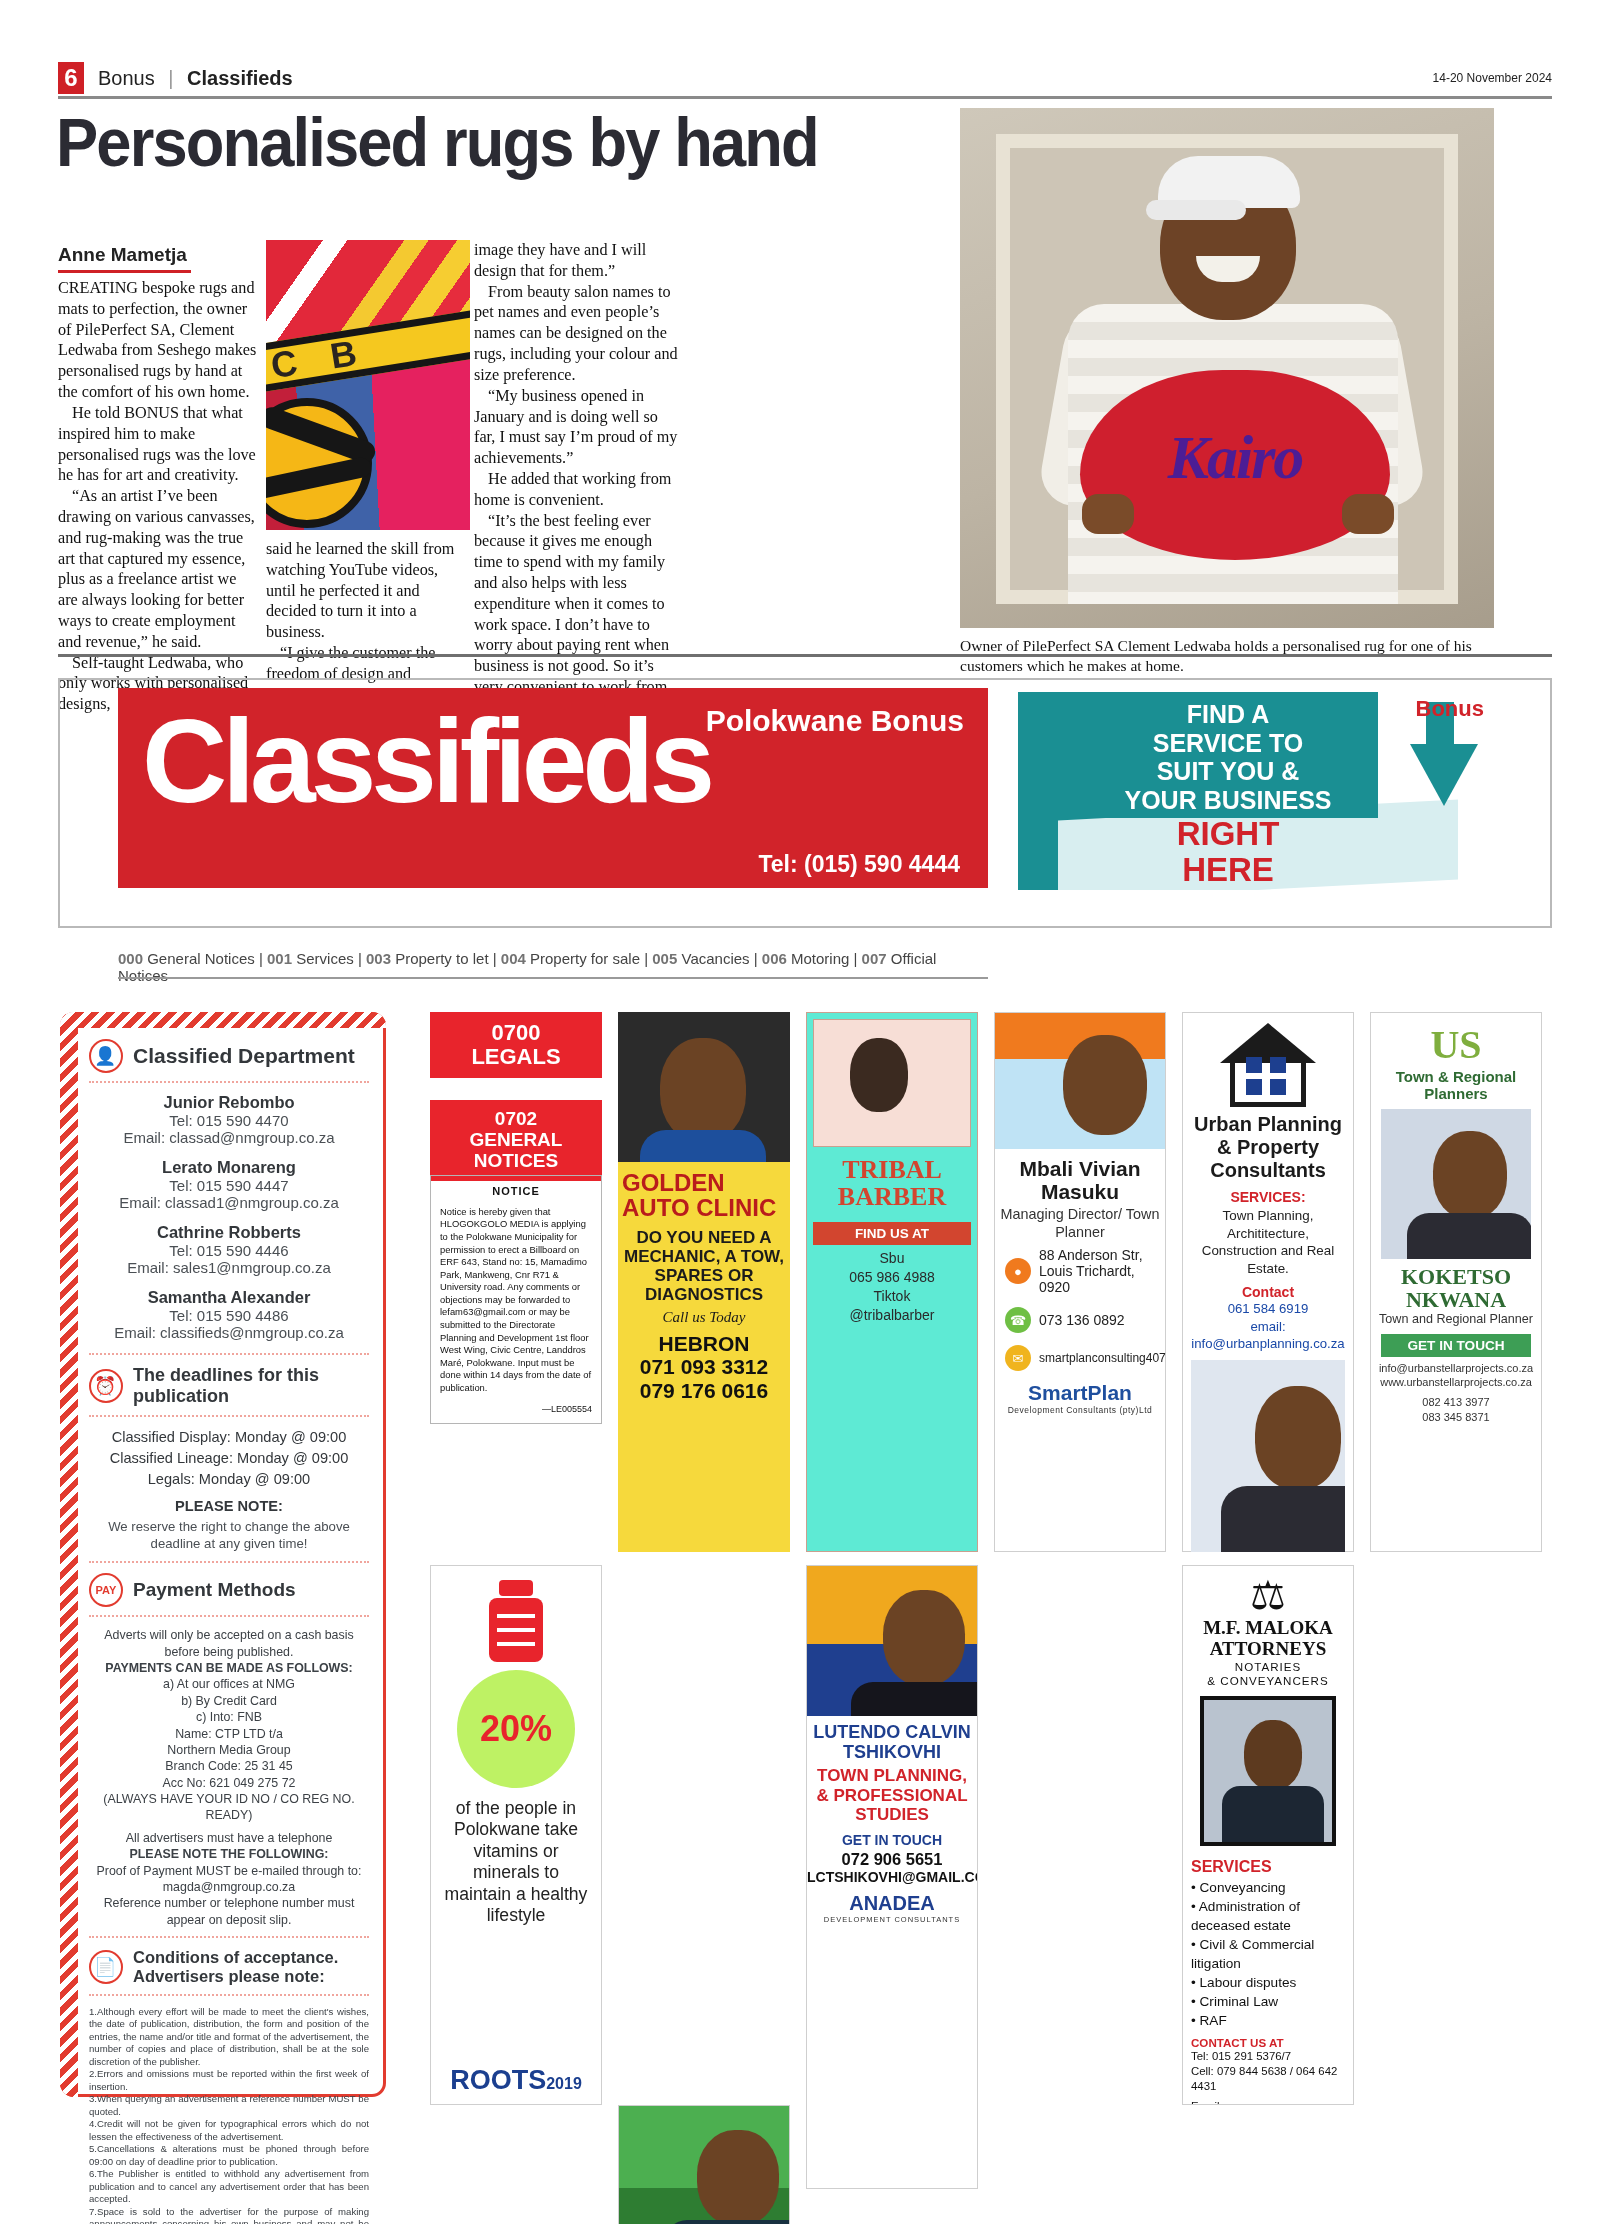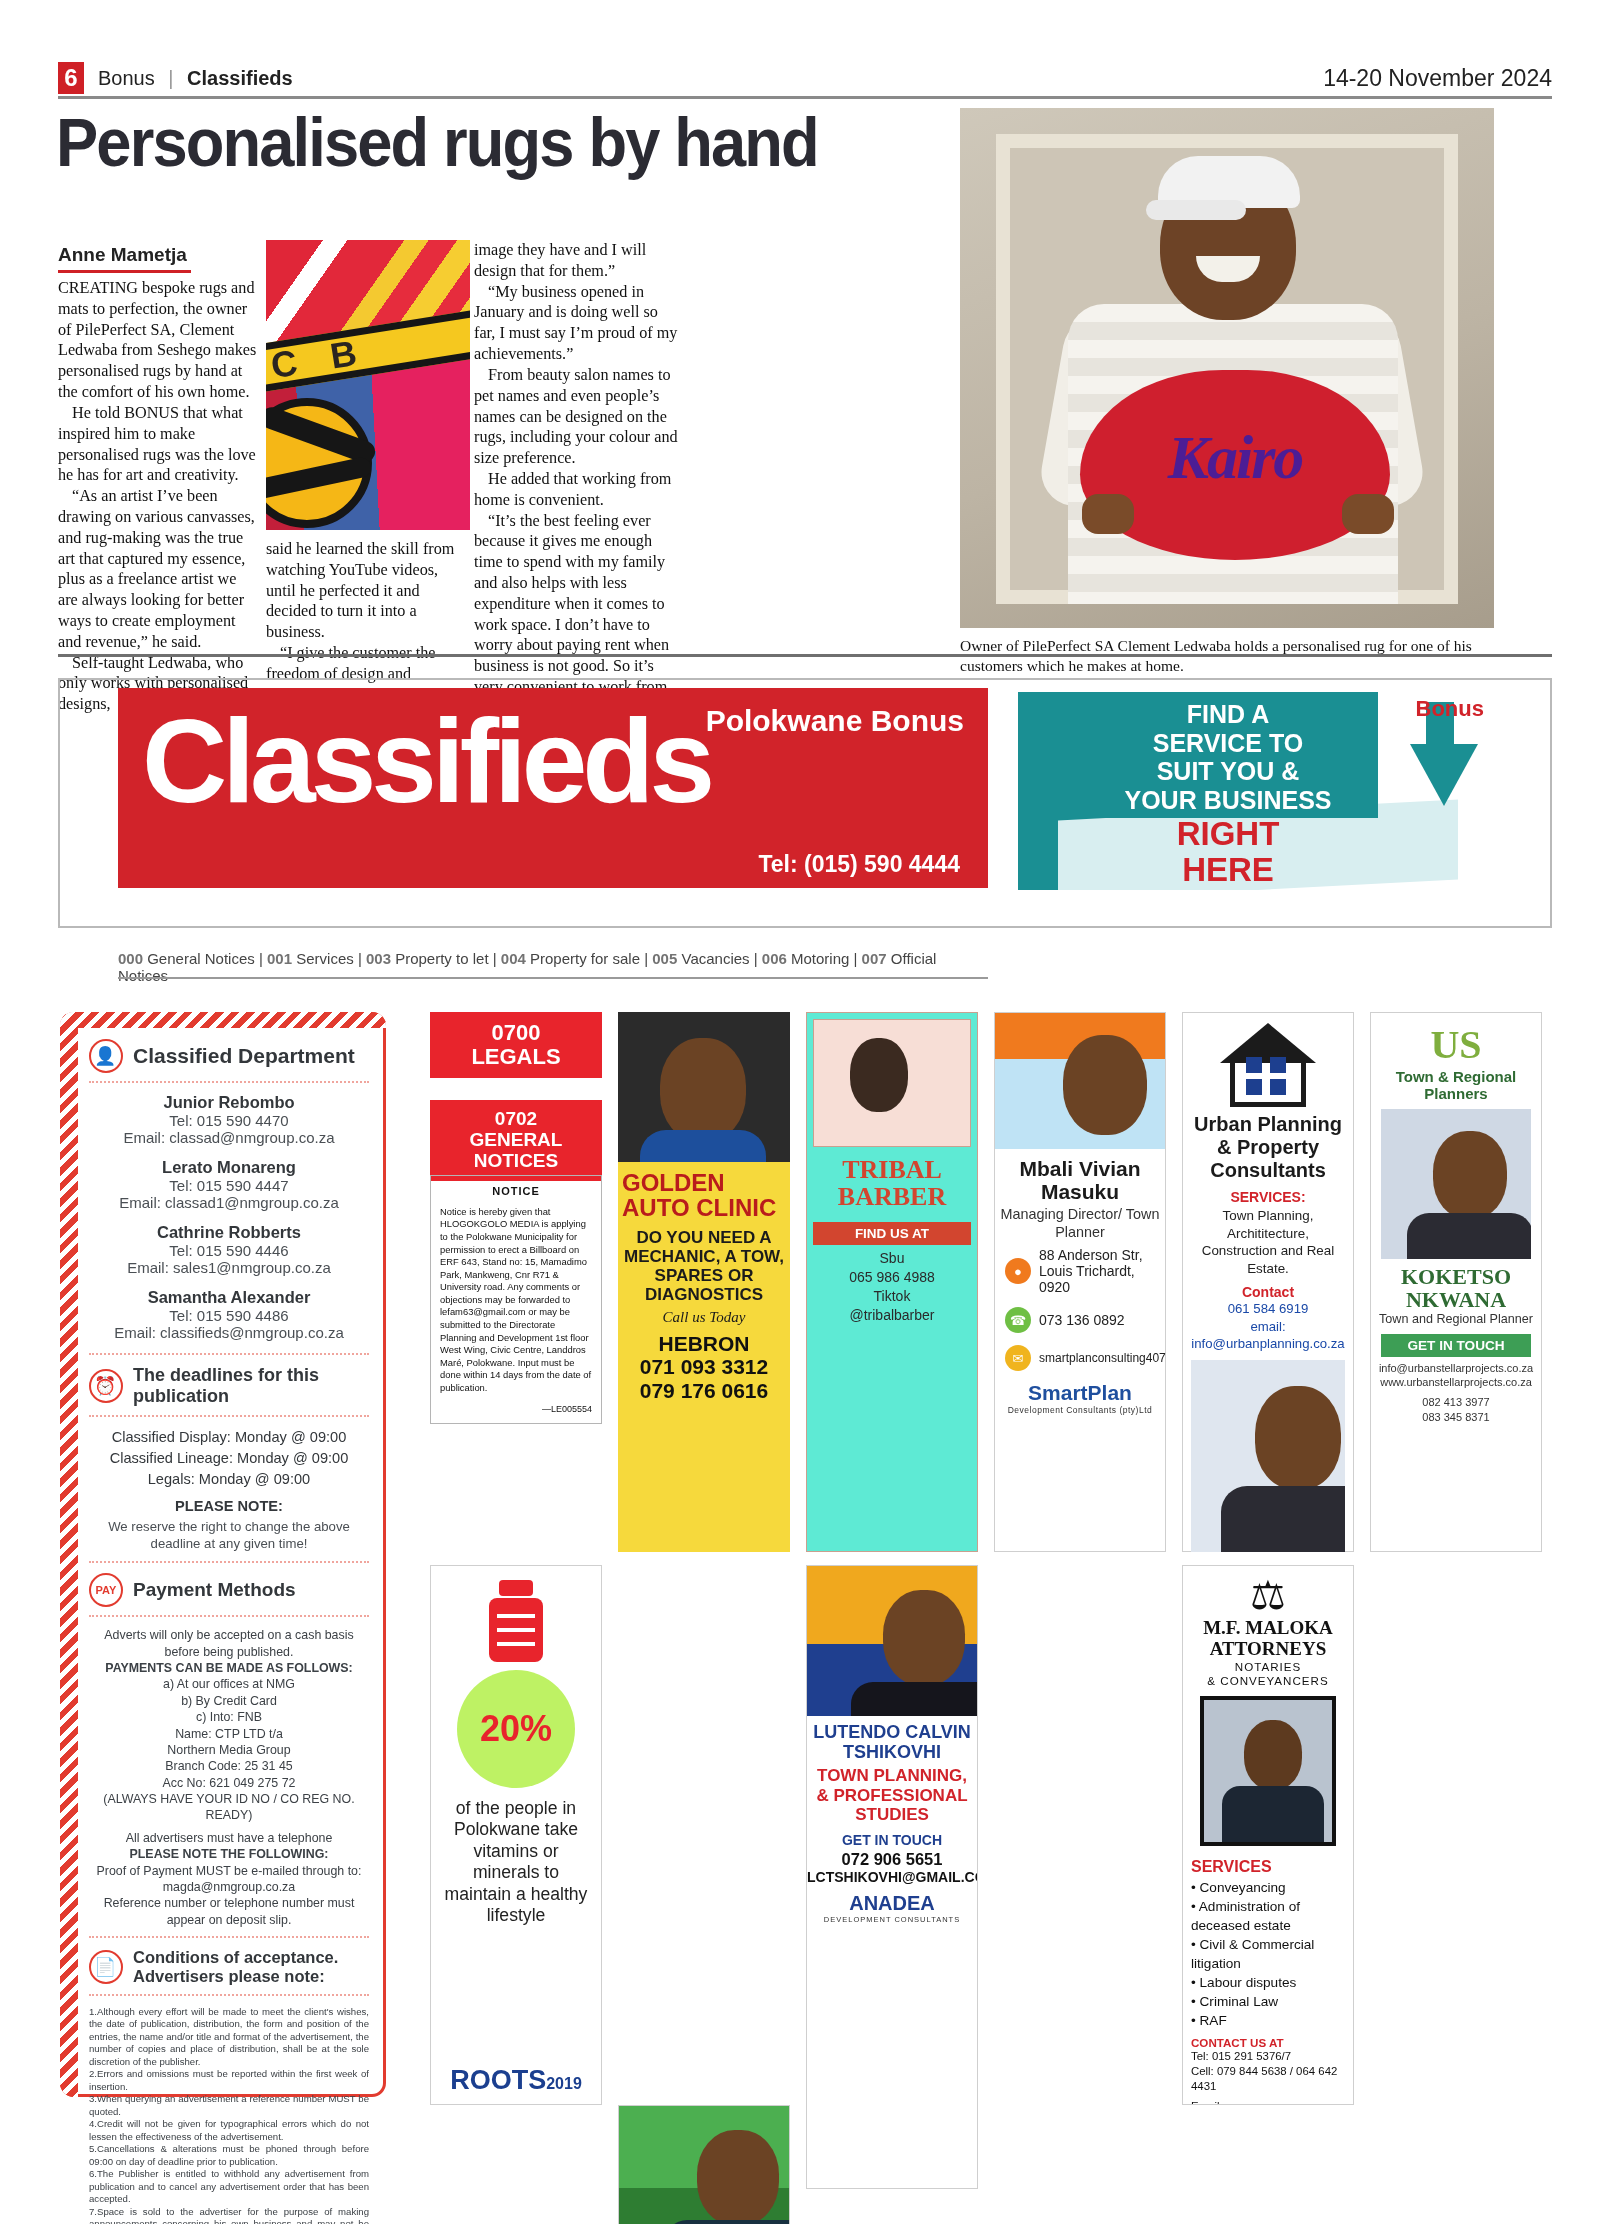--- a/index.html
+++ b/index.html
@@ -11,21 +11,21 @@
   }
   .page { position:absolute; inset:0; padding:0; }
 
   
   .masthead { position:absolute; left:58px; top:58px; right:58px; height:40px; display:flex; align-items:center; }
   .pagenum { background:#cf2026; color:#fff; font-weight:bold; font-size:24px; width:26px; height:32px;
              display:flex; align-items:center; justify-content:center; margin-right:14px; font-family:"Liberation Sans",sans-serif; }
   .mh-sec { font-size:20px; color:#222; }
   .mh-sep { margin:0 8px; color:#999; font-weight:300; }
   .mh-sec b { font-weight:bold; }
-  .mh-date { margin-left:auto; font-size:23px; color:#222; }
+  .mh-date { margin-left:auto; font-size:12px; color:#222; }
   .rule-top { position:absolute; left:58px; right:58px; top:96px; height:3px; background:#8a8a8a; }
 
   
   .headline {
     position:absolute; left:56px; top:108px; width:900px;
     font-family:"Liberation Sans", sans-serif;
     font-weight:bold; font-size:68px; line-height:1.0;
     letter-spacing:-2px; color:#2b2b33;
     transform:scaleX(0.93); transform-origin:left top;
   }
@@ -263,22 +263,22 @@
     <div class="ball"></div>
   </div>
 
   <div class="col col2b">
     <p>said he learned the skill from watching YouTube videos, until he perfected it and decided to turn it into a business.</p>
     <p class="ind">“I give the customer the freedom of design and conceptualise the</p>
   </div>
 
   <div class="col col3">
     <p>image they have and I will design that for them.”</p>
+    <p class="ind">From beauty salon names to pet names and even people’s names can be designed on the rugs, including your colour and size preference.</p>
     <p class="ind">“My business opened in January and is doing well so far, I must say I’m proud of my achievements.”</p>
-    <p class="ind">From beauty salon names to pet names and even people’s names can be designed on the rugs, including your colour and size preference.</p>
     <p class="ind">He added that working from home is convenient.</p>
     <p class="ind">“It’s the best feeling ever because it gives me enough time to spend with my family and also helps with less expenditure when it comes to work space. I don’t have to worry about paying rent when business is not good. So it’s very convenient to work from home, but you also need to be dedicated and hardworking as well.”</p>
   </div>
 
   <div class="photo">
     <div class="bg"></div>
     <div class="frame"></div>
     <div class="sleeveL"></div>
     <div class="sleeveR"></div>
     <div class="body"></div>

